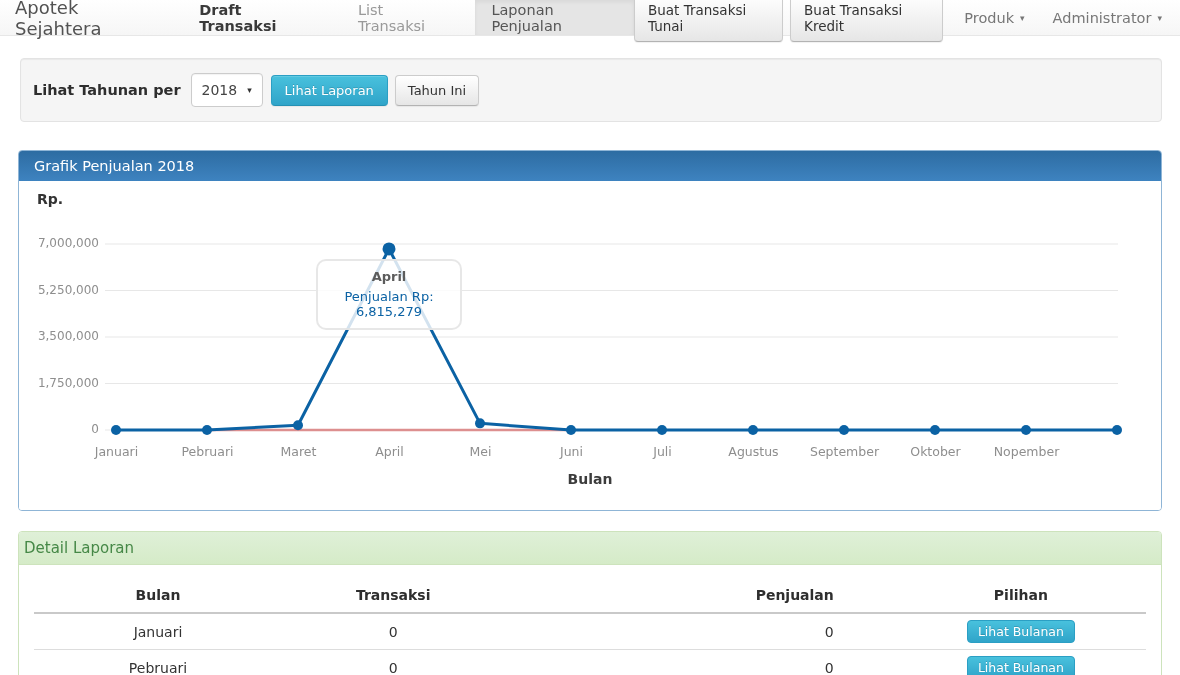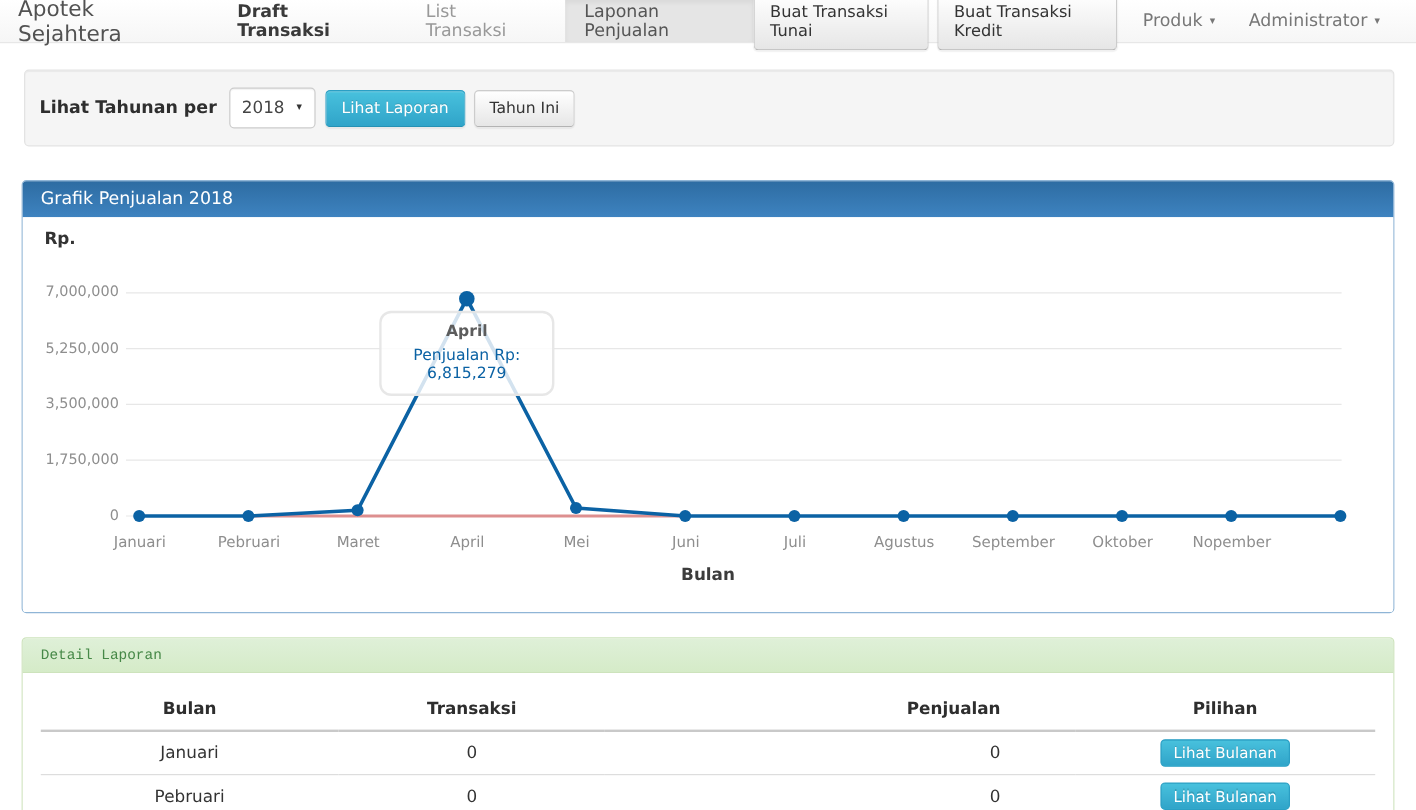--- a/index.html
+++ b/index.html
@@ -10,21 +10,21 @@
   .navbar { height:36px; display:flex; align-items:stretch;
     background:linear-gradient(#ffffff,#f6f6f6); border-bottom:1px solid #e7e7e7; }
   .brand { display:flex; align-items:center; padding:0 22px 0 15px;
     font-size:18px; color:#525252; cursor:pointer; }
   .nav-tabs { display:flex; align-items:stretch;gap:12px; }
   .nav-item { display:flex; align-items:center; padding:0 16px; font-size:14.5px;
     color:#999; cursor:pointer; }
   .nav-item.strong { color:#3a3a3a; font-weight:600; }
   .nav-item.active { color:#555; background:#e5e5e5;
     box-shadow:inset 0 2px 4px rgba(0,0,0,.06); }
-  .nav-right { margin-left:auto; display:flex; align-items:center; padding-right:16px; }
+  .nav-right { margin-left:auto; display:flex; align-items:center; padding-right:4px; }
   .btn { display:inline-block; border:1px solid #ccc; border-bottom-color:#b3b3b3;
     border-radius:4px; background:linear-gradient(#ffffff,#e6e6e6);
     color:#333; font-size:13.5px; padding:7px 13px; cursor:pointer;
     box-shadow:inset 0 1px 0 rgba(255,255,255,.15), 0 1px 1px rgba(0,0,0,.06); }
   .navbar .btn { margin-right:7px; }
   .nav-dd { display:flex; align-items:center; gap:6px; color:#777; font-size:14.5px;
     padding:0 14px; cursor:pointer; }
   .caret { font-size:9px; color:#777; }
 
   
@@ -63,22 +63,22 @@
     font-weight:bold; font-size:14px; color:#3c3c3c; }
   .tooltip { position:absolute; left:297px; top:78px; width:146px;
     background:rgba(255,255,255,.82); border:2px solid rgba(227,227,227,.85);
     border-radius:10px; text-align:center; padding:8px 4px 9px 4px; }
   .tooltip .t-month { font-weight:bold; font-size:13px; color:#5c5c5c; margin-bottom:5px; }
   .tooltip .t-value { font-size:13px; color:#0b62a4; }
 
   
   .panel-success { margin-top:20px; border:1px solid #cde3bc; }
   .panel-success .panel-heading { background:linear-gradient(#dff0d8,#d5ebc8);
-    color:#468847; font-size:12px; padding:7px 15px; border-radius:3px 3px 0 0;
-    border-bottom:1px solid #cde3bc;font-family:Liberation Mono, monospace; }
+    color:#468847; font-size:15px; padding:7px 5px; border-radius:3px 3px 0 0;
+    border-bottom:1px solid #cde3bc; }
   .panel-success .panel-body { background:#fff; padding:13px 15px 0 15px; }
   table.report { width:100%; border-collapse:collapse; }
   table.report th { font-weight:bold; font-size:14px; color:#2e2e2e;
     padding:9px 6px; border-bottom:2px solid #c9c9c9; }
   table.report td { font-size:14px; color:#333; padding:6px; border-bottom:1px solid #ddd; }
   .col-c { text-align:center; }
   .col-r { text-align:right; padding-right:62px !important; }
   .btn-xs-info { background:linear-gradient(#48c1dd,#30a4c9); border:1px solid #2b9fc4;
     color:#fff; font-size:12.5px; padding:3px 10px; border-radius:4px; cursor:pointer;
     text-shadow:0 -1px 0 rgba(0,0,0,.15); display:inline-block; }

